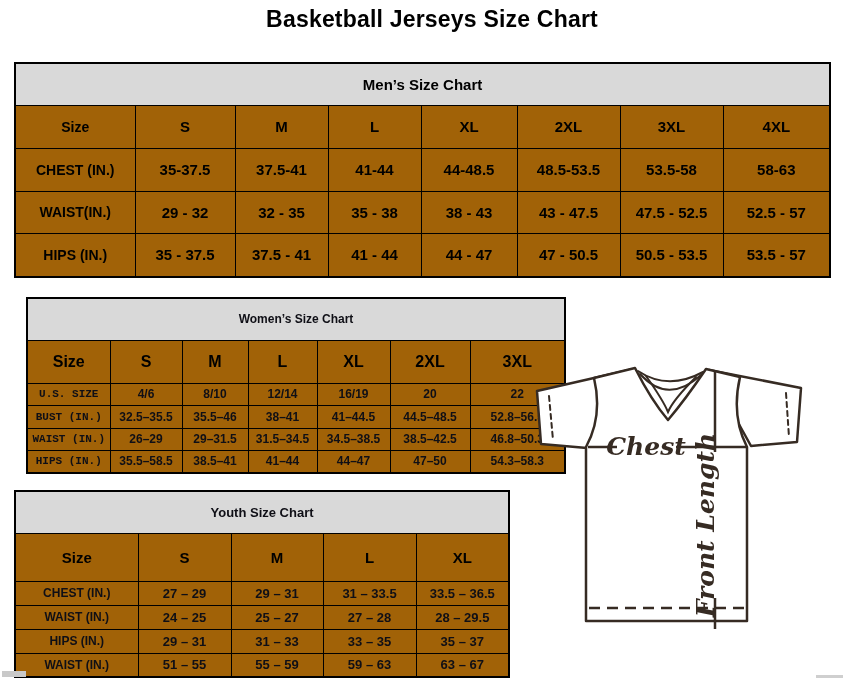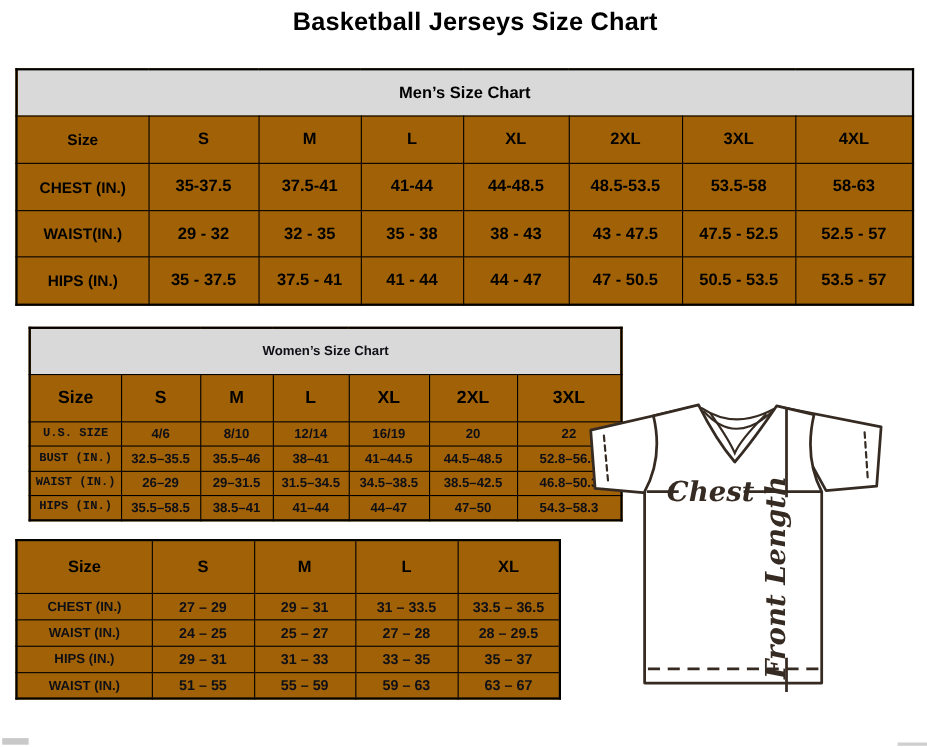--- a/index.html
+++ b/index.html
@@ -173,20 +173,23 @@
 
 <table id="youth-table">
   <colgroup>
     <col style="width:123px">
       <col style="width:93px">
       <col style="width:92px">
     <col style="width:93px">
       <col style="width:93px">
   </colgroup>
   <tbody>
+      <tr class="caption-row" style="height:42px">
+    <td colspan="5">Youth Size Chart</td>
+  </tr>
   <tr class="size-row" style="height:48px">
     <td>Size</td>
     <td>S</td>
     <td>M</td>
     <td>L</td>
     <td>XL</td>
   </tr>
   <tr style="height:24px">
     <td class="row-label">CHEST (IN.)</td>
     <td>27 – 29</td>

